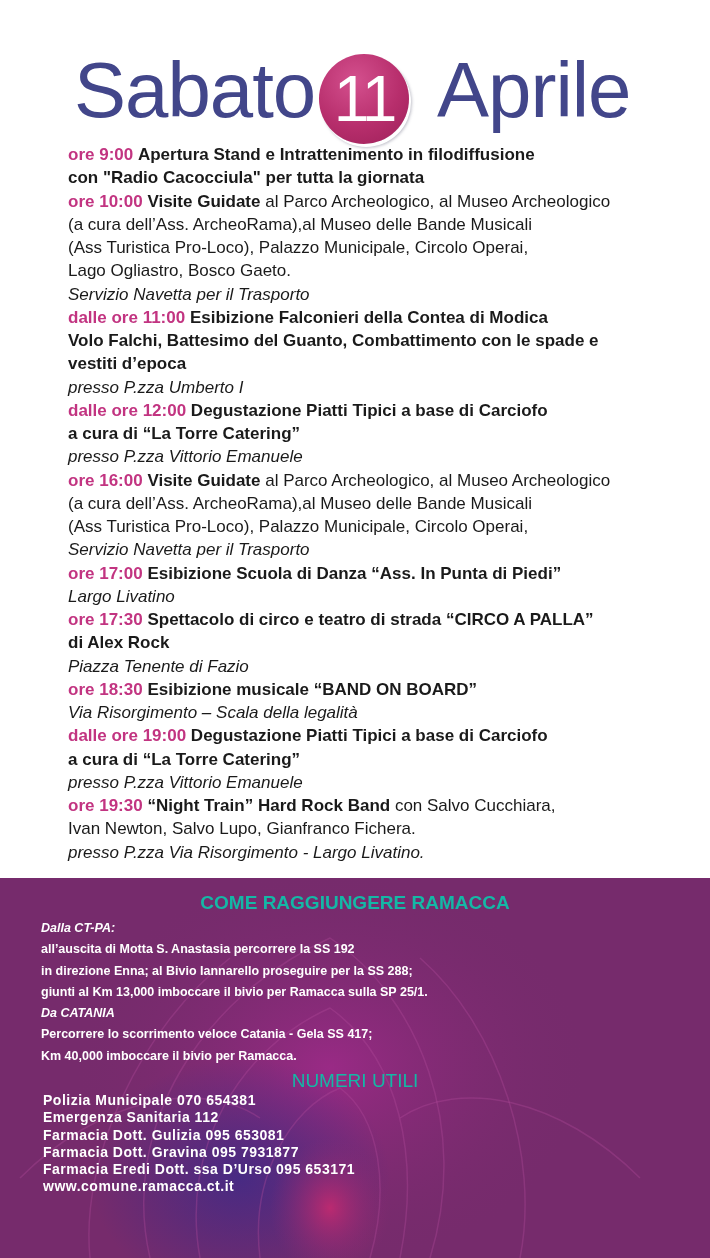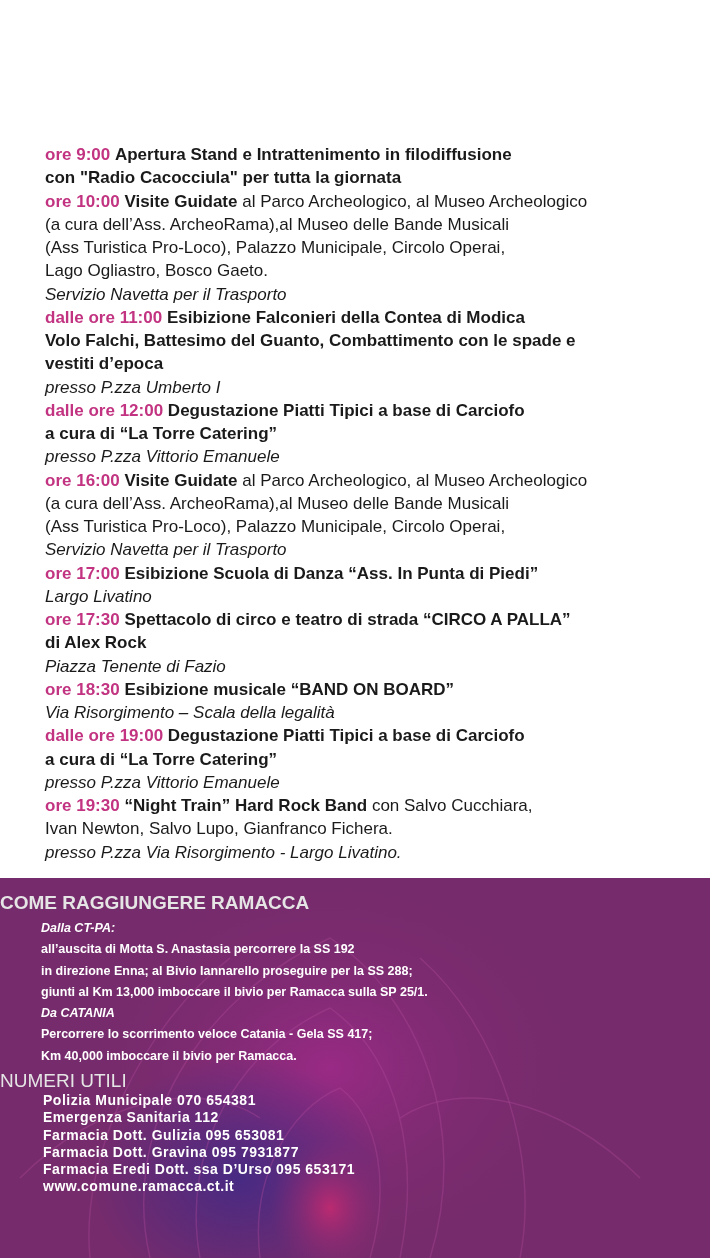--- a/index.html
+++ b/index.html
@@ -11,42 +11,47 @@
   .title-word { position:absolute; top:0; font-family:"Liberation Sans", sans-serif; font-size:78px; color:#42468a; letter-spacing:-1px; line-height:100px; }
   .title-left { left:74px; }
   .title-right { left:437px; }
   .day-badge { position:absolute; left:319px; top:14px; width:90px; height:90px; border-radius:50%;
     background: radial-gradient(circle at 40% 30%, #d4508e 0%, #b72e6c 55%, #9c1f58 100%);
     box-shadow: 2px 3px 0 #ffffff, 3px 4px 3px rgba(120,120,140,0.45);
     color:#ffffff; font-size:64px; line-height:90px; text-align:center; letter-spacing:-3px; }
 
   
   .program { position:absolute; left:45px; top:143px; width:650px; }
-  .line { height:23.25px; line-height:23.25px; font-size:17px; color:#1a1a1a; white-space:nowrap; }
+  .line { height:23.25px; line-height:23.25px; font-size:17px; color:#1a1a1a; white-space:nowrap;margin-left:23px; }
   .time { color:#c23481; font-weight:bold; }
   .strong { font-weight:bold; }
   .em { font-style:italic; }
 
   
   .info { position:absolute; left:0; top:878px; width:710px; height:380px; background:#762b6c; overflow:hidden; }
   .flower { position:absolute; left:0; top:0; width:710px; height:380px; }
-  .info-title { position:absolute; left:0; width:710px; color:#e5e5e5; font-weight:bold; font-size:18px; }
+  .info-title { position:absolute; left:0; width:710px; text-align:center; color:#14b8a6; font-weight:bold; font-size:18px; }
   .info-title.t1 { top:14px; font-size:19px; }
   .info-title.t2 { top:192px; font-weight:normal; font-size:19px; left:0; width:710px; }
   .dir { position:absolute; left:41px; top:40px; width:640px; }
   .dir-line { height:21.3px; line-height:21.3px; color:#ffffff; font-size:12.5px; font-weight:bold; white-space:nowrap; }
   .dir-line.hdr { font-style:italic; }
   .nums { position:absolute; left:43px; top:214px; width:600px; }
   .num-line { height:17.3px; line-height:17.3px; color:#ffffff; font-size:14px; font-weight:bold; letter-spacing:0.5px; white-space:nowrap; }
 </style>
 </head>
 <body>
 
 <div class="page">
 
+  <div class="title">
+    <span class="title-word title-left">Sabato</span>
+    <div class="day-badge">11</div>
+    <span class="title-word title-right">Aprile</span>
+  </div>
 
   <div class="program" id="program">
       <div class="line"><span class="time">ore 9:00</span> <span class="strong">Apertura Stand e Intrattenimento in filodiffusione</span></div>
       <div class="line"><span class="strong">con "Radio Cacocciula" per tutta la giornata</span></div>
       <div class="line"><span class="time">ore 10:00</span> <span class="strong">Visite Guidate</span><span> al Parco Archeologico, al Museo Archeologico</span></div>
       <div class="line"><span>(a cura dell’Ass. ArcheoRama),al Museo delle Bande Musicali</span></div>
       <div class="line"><span>(Ass Turistica Pro-Loco), Palazzo Municipale, Circolo Operai,</span></div>
       <div class="line"><span>Lago Ogliastro, Bosco Gaeto.</span></div>
       <div class="line"><span class="em">Servizio Navetta per il Trasporto</span></div>
       <div class="line"><span class="time">dalle ore 11:00</span> <span class="strong">Esibizione Falconieri della Contea di Modica</span></div>

